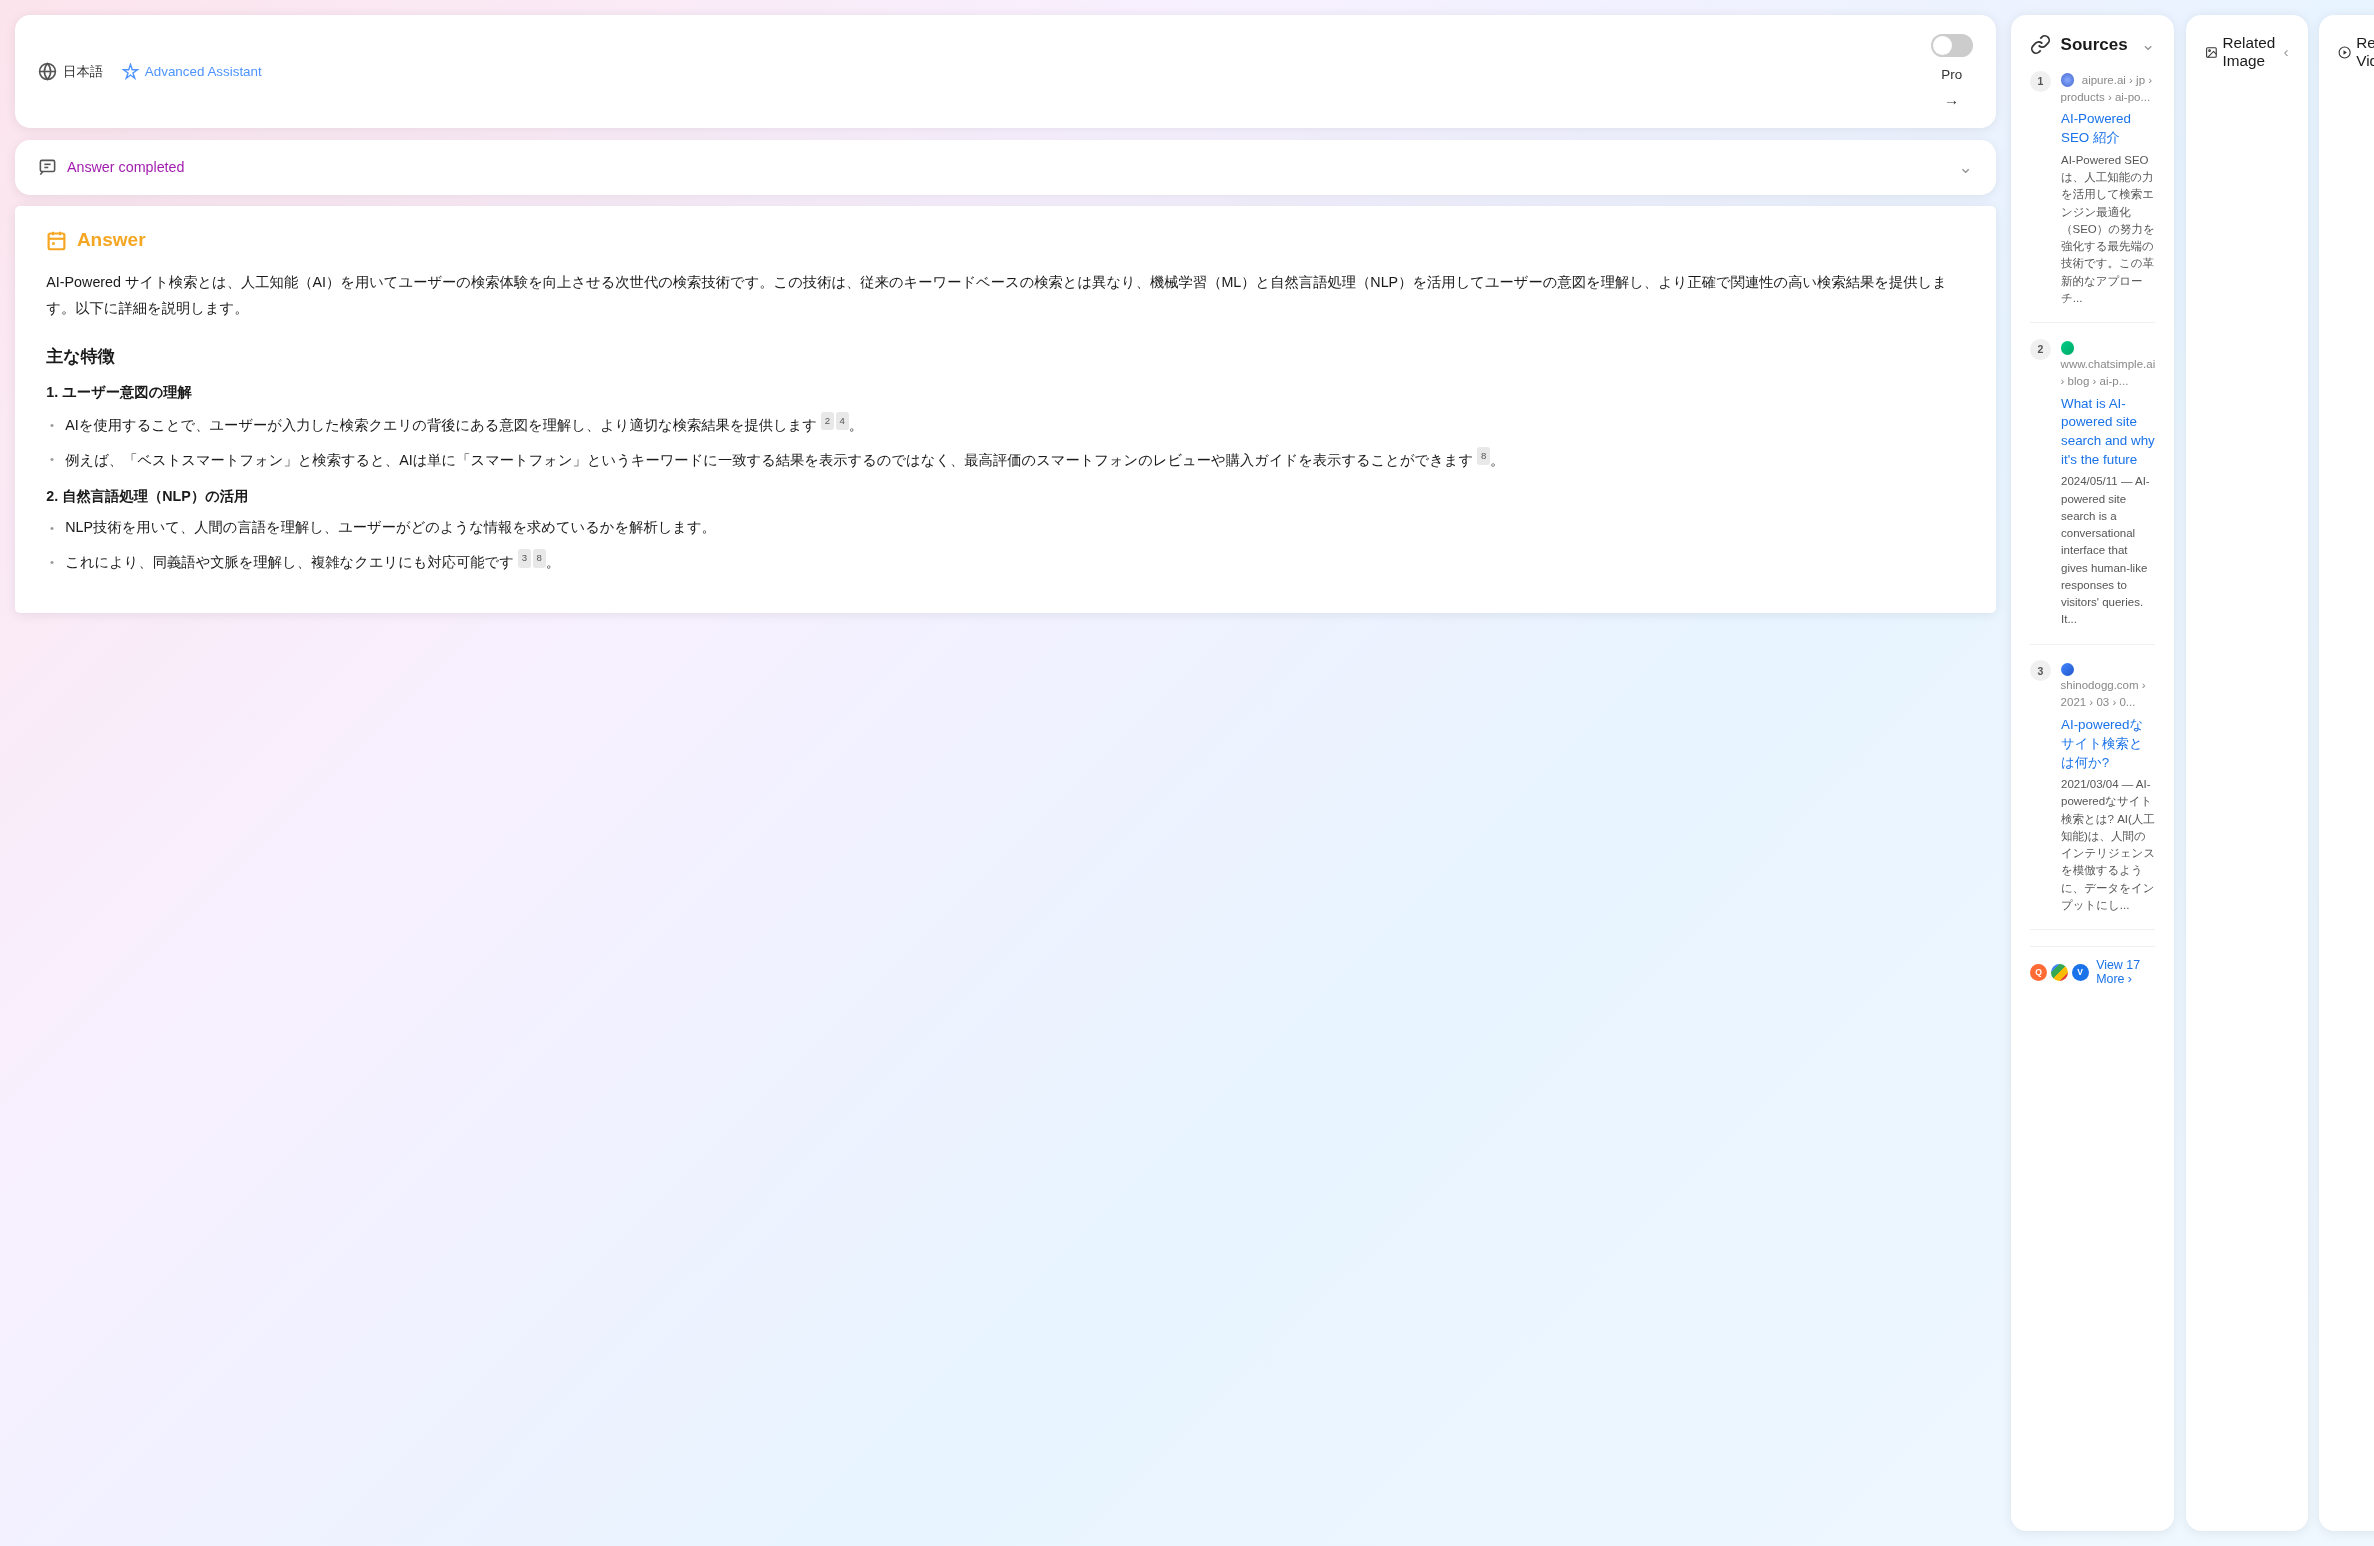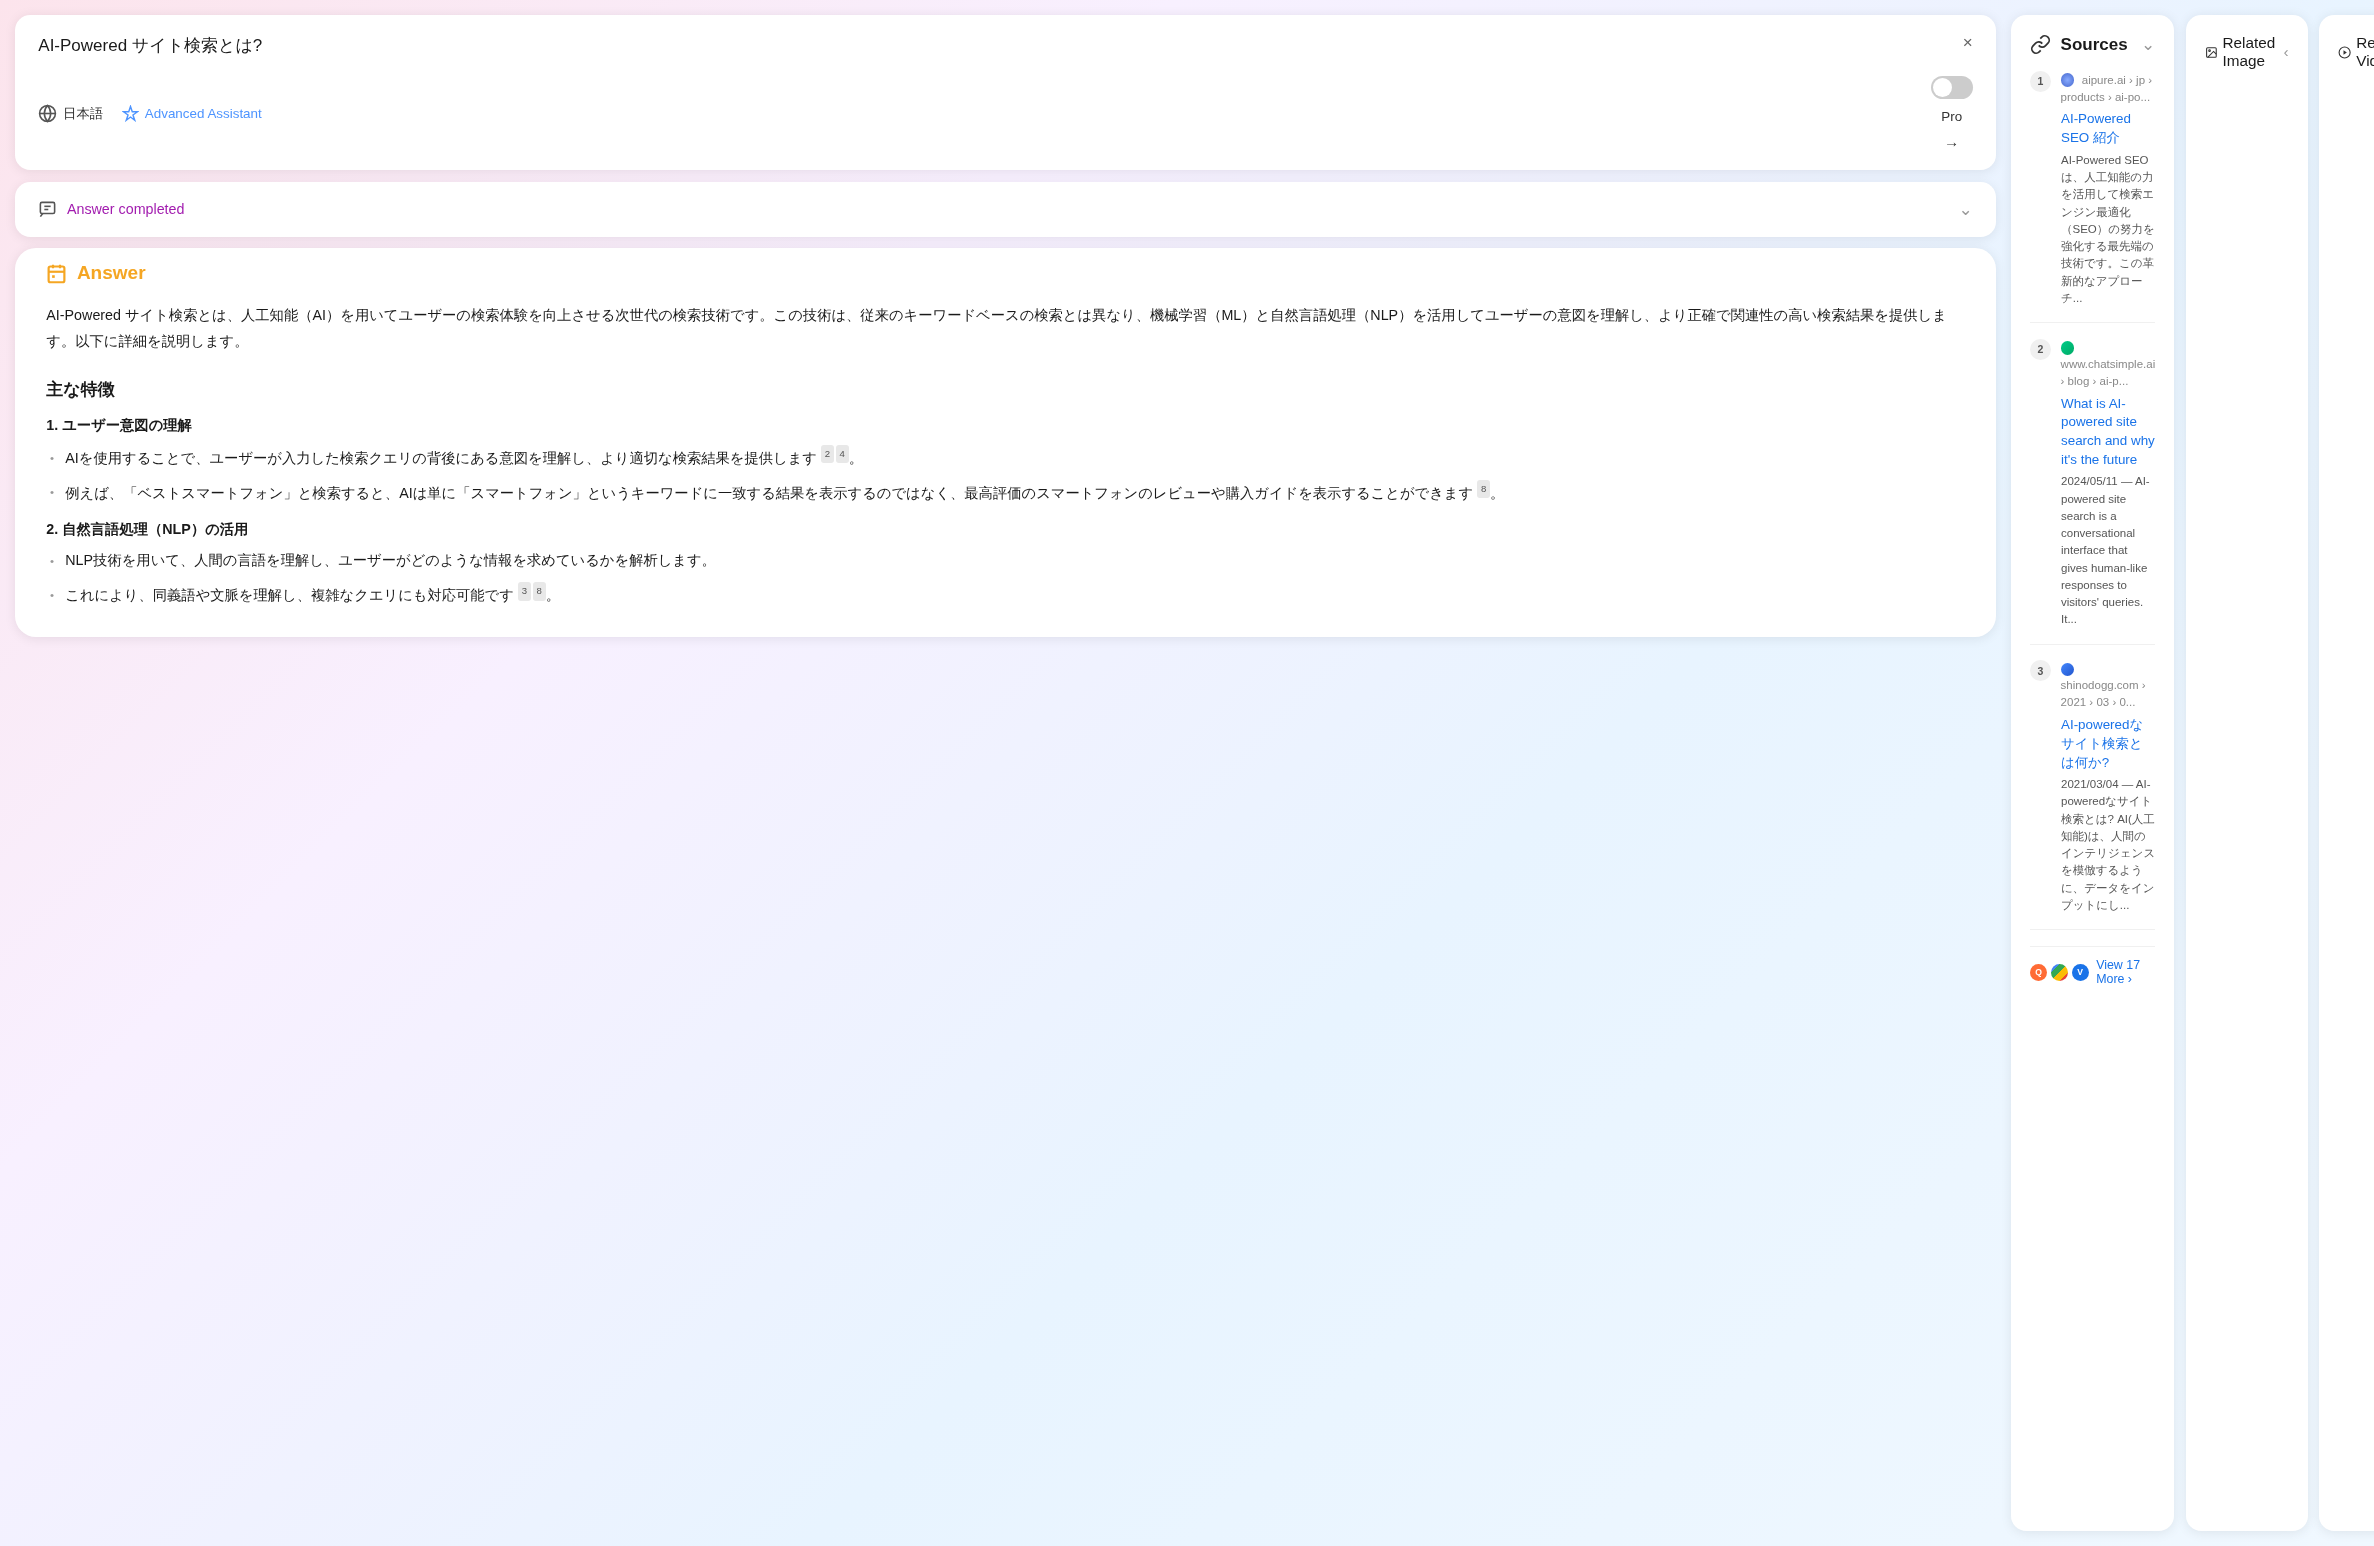--- a/index.html
+++ b/index.html
@@ -134,22 +134,22 @@
     .answer-completed-left {
       display: flex;
       align-items: center;
       gap: 9.6px;
       color: #a21caf;
       font-size: 14.3px;
     }
 
     .answer-section {
       background: white;
-      border-radius: 21px;
-      padding: 14px 31px;
+      border-radius: 5px;
+      padding: 23px 31px;
       box-shadow: 0 1.9px 11.5px rgba(0,0,0,0.08);
     }
 
     .answer-title {
       color: #f5a623;
       font-size: 19px;
       font-weight: 700;
       margin-bottom: 19px;
       display: flex;
       align-items: center;
@@ -374,24 +374,20 @@
       color: #999;
       font-size: 15.3px;
     }
   </style>
 </head>
 <body>
 
 <div class="main-content">
 
   <div class="search-box">
-    <div class="search-query">
-      <span>AI-Powered サイト検索とは?</span>
-      <button class="close-btn">×</button>
-    </div>
     <div class="search-options">
 
       <div class="lang-option">
         <svg class="lang-icon" viewBox="0 0 24 24" fill="none" stroke="currentColor" stroke-width="2">
           <circle cx="12" cy="12" r="10"></circle>
           <line x1="2" y1="12" x2="22" y2="12"></line>
           <path d="M12 2a15.3 15.3 0 0 1 4 10 15.3 15.3 0 0 1-4 10 15.3 15.3 0 0 1-4-10 15.3 15.3 0 0 1 4-10z"></path>
         </svg>
         <span>日本語</span>
       </div>

